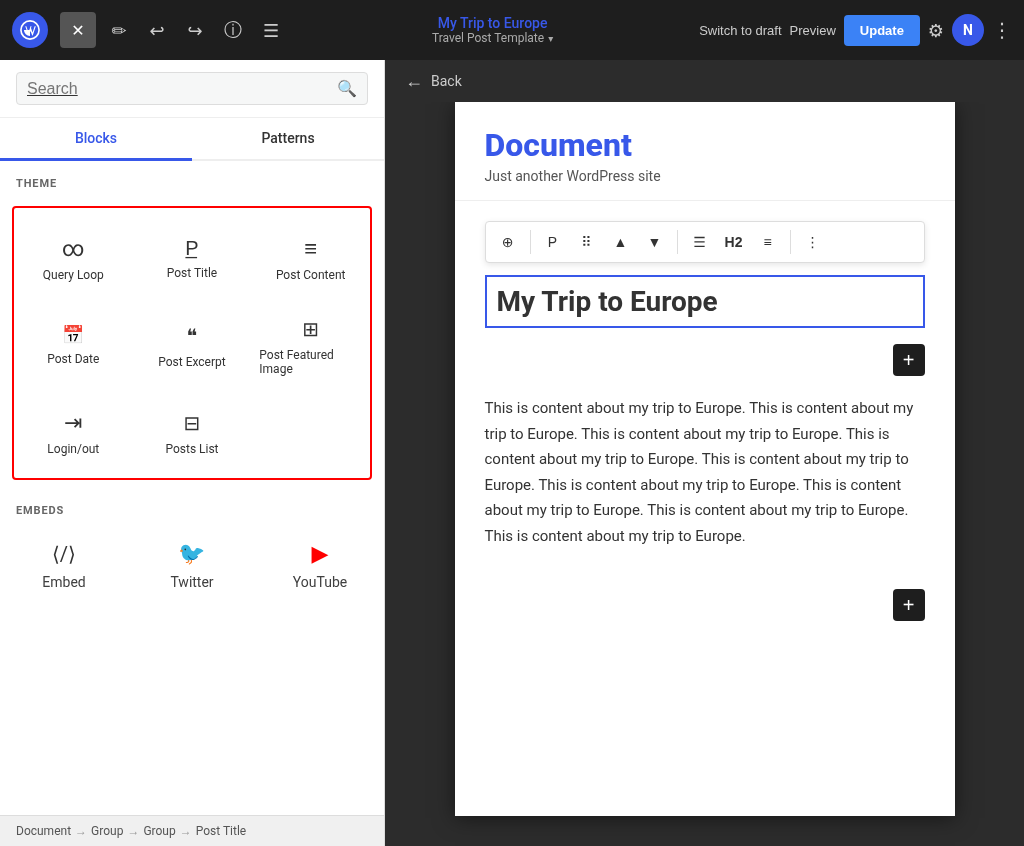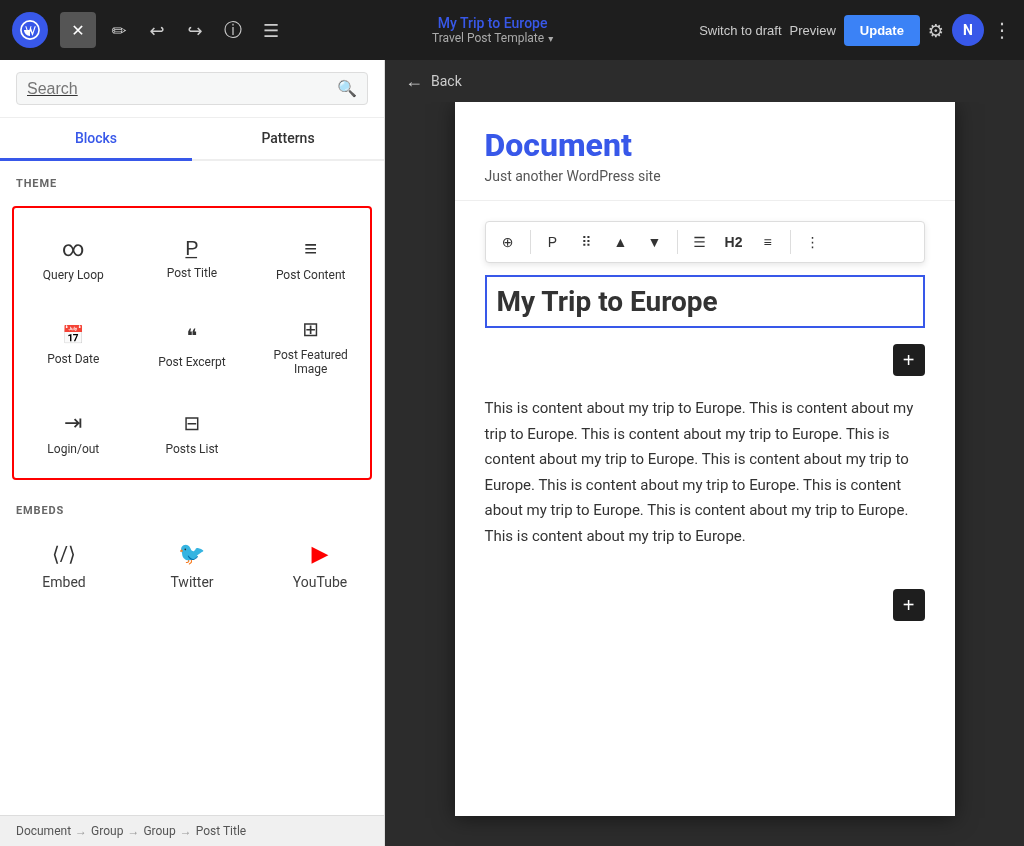--- a/index.html
+++ b/index.html
@@ -73,21 +73,21 @@
       border: 2px solid red; margin: 8px 12px; border-radius: 4px; padding: 8px 0;
     }
     .blocks-grid {
       display: grid; grid-template-columns: repeat(3, 1fr); gap: 0;
     }
     .block-item {
       display: flex; flex-direction: column; align-items: center; justify-content: center;
       padding: 20px 8px 14px; cursor: pointer; gap: 8px;
     }
     .block-icon { font-size: 24px; color: #333; line-height: 1; }
-    .block-label { font-size: 12px; color: #333; text-align: center; }
+    .block-label { font-size: 12px; color: #333; }
     .embeds-grid { display: grid; grid-template-columns: repeat(3, 1fr); }
     .embed-item {
       display: flex; flex-direction: column; align-items: center; justify-content: center;
       padding: 16px 8px 12px; cursor: pointer; gap: 8px;
     }
     .embed-icon { font-size: 26px; }
     .embed-label { font-size: 14px; color: #404040; }
 
     
     .breadcrumb {

